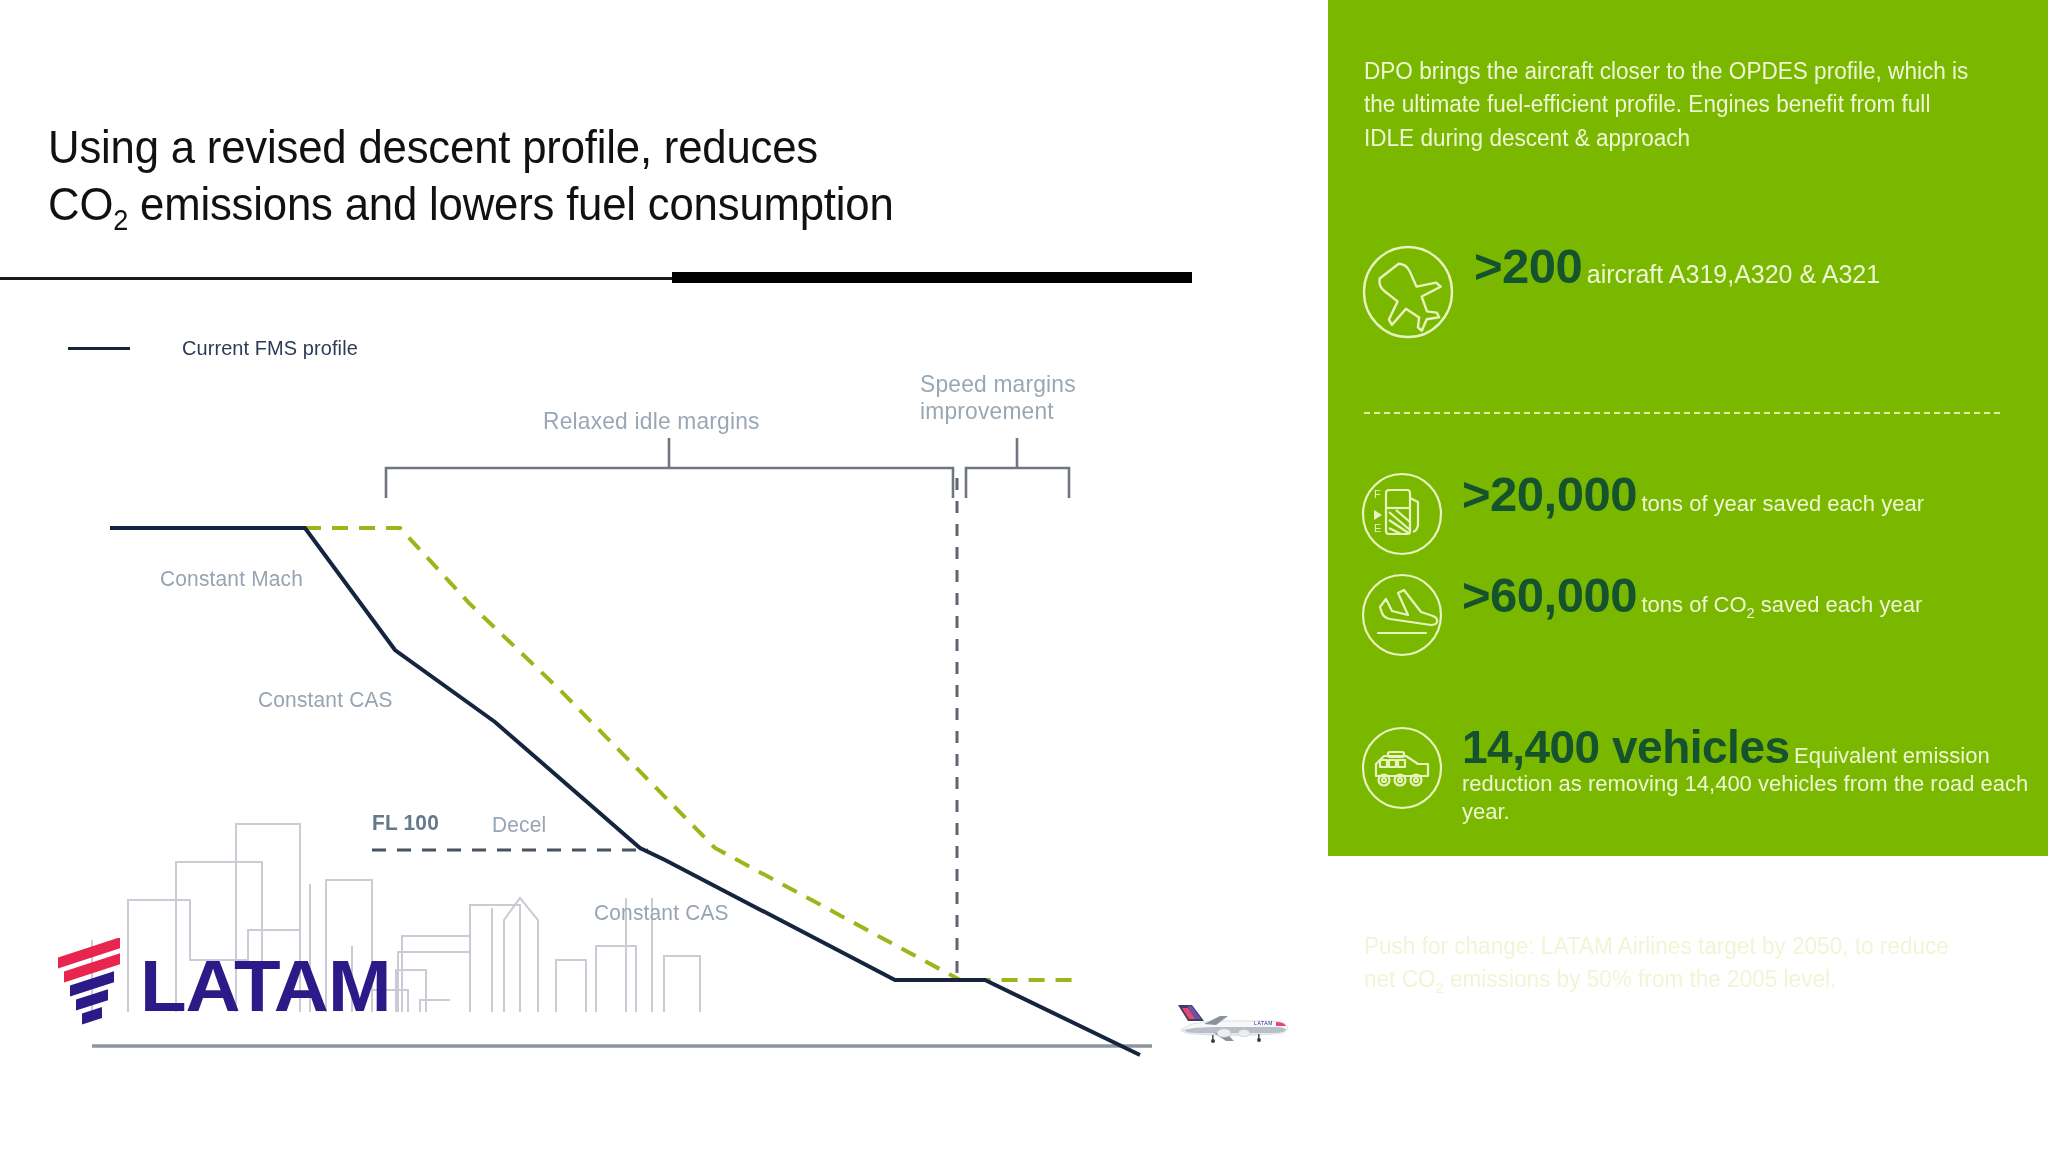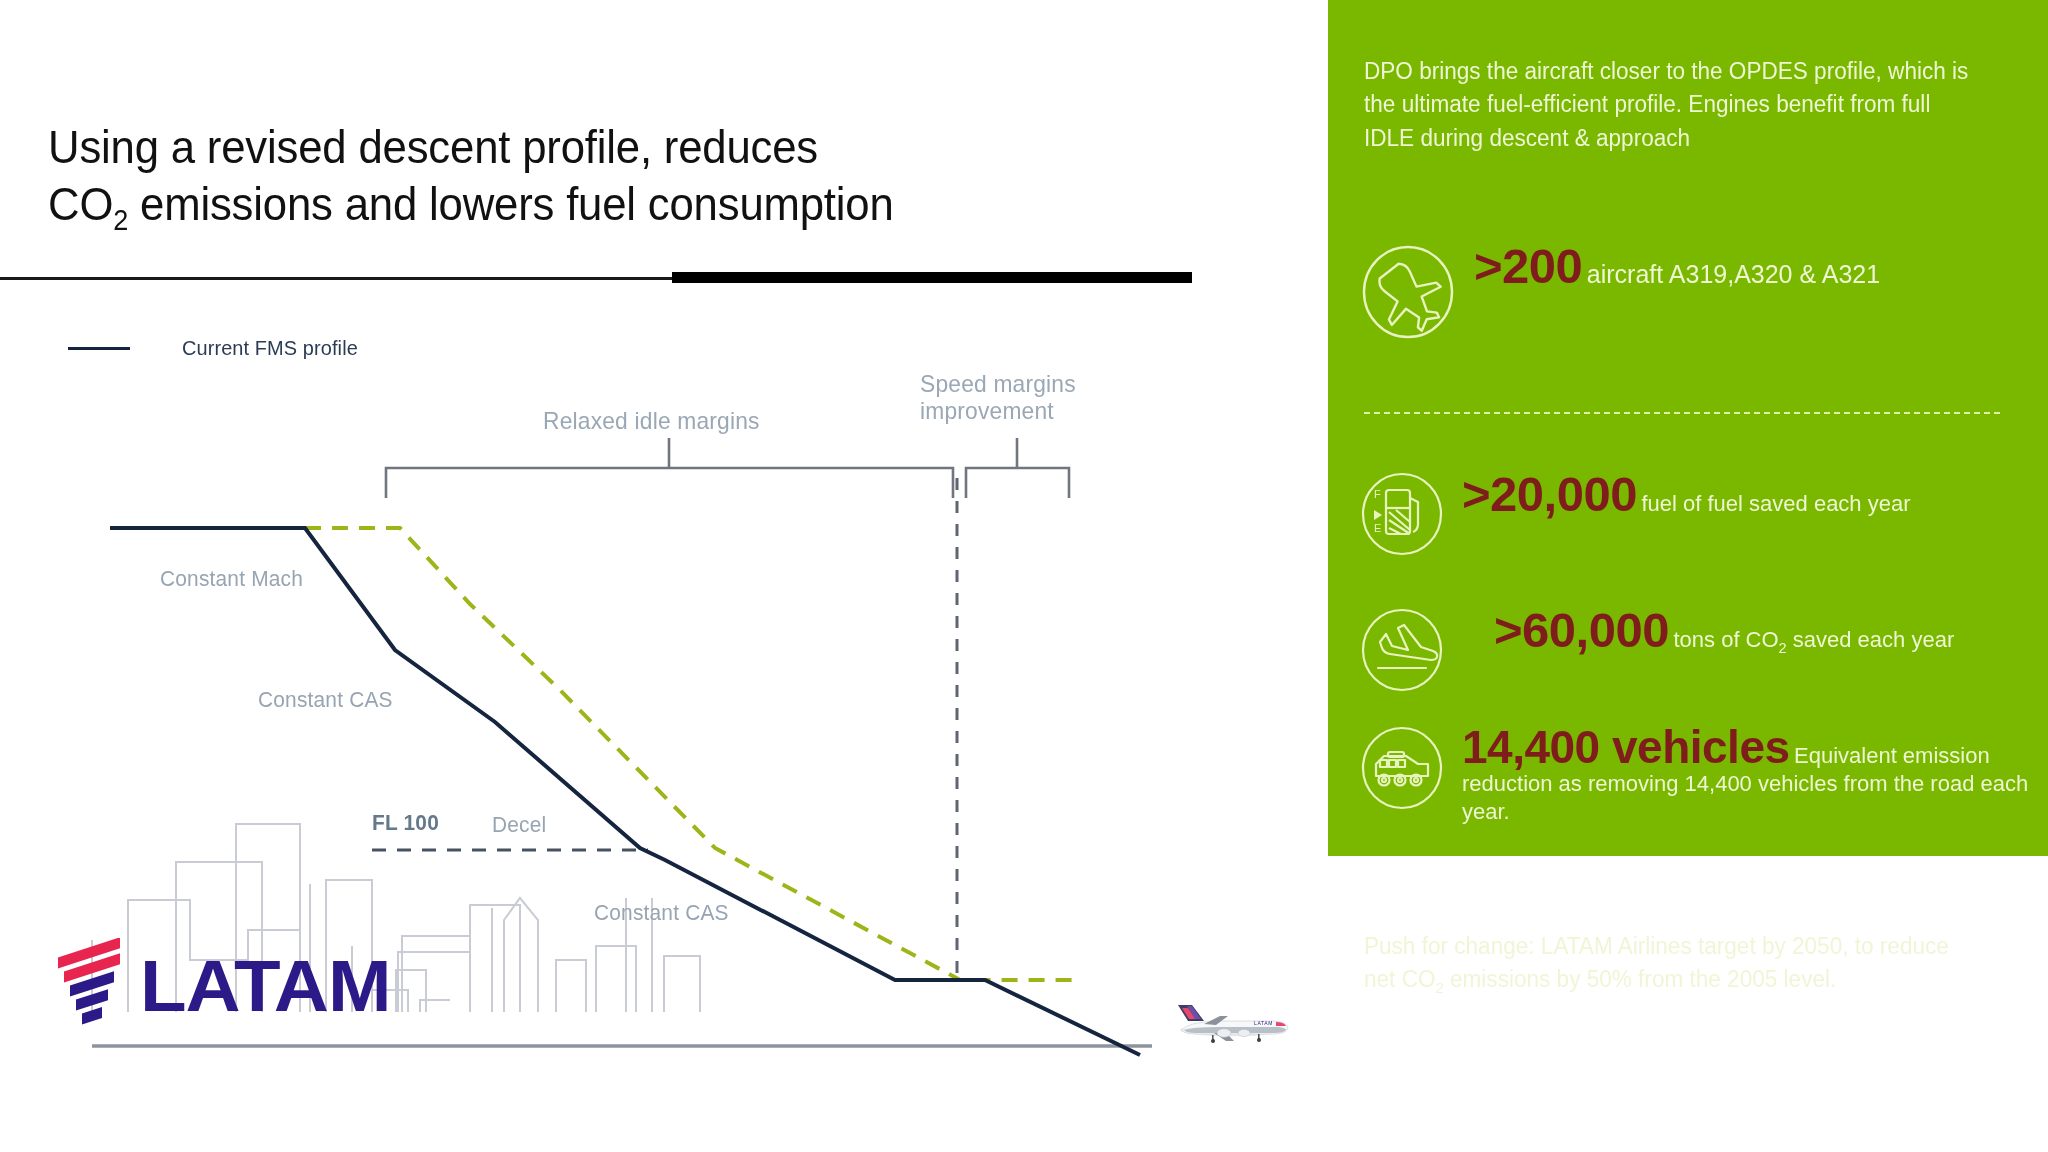--- a/index.html
+++ b/index.html
@@ -58,29 +58,29 @@
 
   .plane-photo{position:absolute;left:1158px;top:1000px;width:136px;height:46px;}
 
   
   .right{position:relative;width:720px;height:856px;flex:0 0 720px;background:#7ab800;color:#f2f7dc;}
   .intro{position:absolute;left:36px;top:55px;width:630px;font-size:23.5px;line-height:1.42;color:#eff6d6;transform:scaleX(.96);transform-origin:left top;}
 
   .stat{position:absolute;left:28px;display:flex;align-items:flex-start;}
   .stat .ic{flex:0 0 auto;margin-right:14px;}
   .stat .txt{padding-top:2px;}
-  .stat .big{font-size:49px;font-weight:bold;color:#7f1d1d;line-height:1.0;letter-spacing:-.5px;transform:scaleX(.97);transform-origin:left top;}
+  .stat .big{font-size:49px;font-weight:bold;color:#14532d;line-height:1.0;letter-spacing:-.5px;transform:scaleX(.97);transform-origin:left top;}
   .stat .big.sm{font-size:46px;}
   .stat .sub{font-size:25px;color:#eef6d3;line-height:1.28;transform:scaleX(.96);transform-origin:left top;}
   .stat .sub.small{font-size:22px;}
   .stat .sub sub{font-size:.66em;vertical-align:baseline;position:relative;top:6px;}
 
   .stat-aircraft{top:240px;}
   .stat-fuel{top:468px;}
-  .stat-co2{top:604px;gap:32px;}
+  .stat-co2{top:569px;}
   .stat-veh{top:722px;}
 
   .divider{position:absolute;left:36px;top:412px;width:636px;height:0;border-top:2px dashed #dff0a9;}
 
   .outro{position:absolute;left:36px;top:930px;width:630px;font-size:23.5px;line-height:1.42;color:#eff6d6;transform:scaleX(.96);transform-origin:left top;}
   .outro sub{font-size:.66em;vertical-align:baseline;position:relative;top:6px;}
 
   .airbus{position:absolute;right:36px;top:1032px;font-size:51px;font-weight:bold;color:#ffffff;letter-spacing:.5px;transform:scaleX(1.02);transform-origin:right top;}
 </style>
 </head>
@@ -237,21 +237,21 @@
             <path d="M33 44 l21 18 M33 52 l21 14 M33 60 l12 6 M40 42 l14 12"></path>
           </g>
           <text x="18" y="30" font-size="11" fill="#e8f3bf" font-family="'Liberation Sans',sans-serif">F</text>
           <text x="18" y="64" font-size="11" fill="#e8f3bf" font-family="'Liberation Sans',sans-serif">E</text>
           <path d="M18 42 l8 5 -8 5 z" fill="#e8f3bf"></path>
         </svg>
       </span>
       <span class="txt">
         <span class="big">&gt;20,000</span>
         <span class="sub small">
-          <span>fuel of fuel saved each year</span>
+          <span>tons of year saved each year</span>
         </span>
       </span>
     </div>
 
     <div class="stat stat-co2">
       <span class="ic">
         <svg width="92" height="92" viewBox="0 0 92 92">
           <ellipse cx="46" cy="46" rx="39" ry="40" fill="none" stroke="#e8f3bf" stroke-width="2.2"></ellipse>
           <g fill="none" stroke="#e8f3bf" stroke-width="2.2" stroke-linejoin="round" stroke-linecap="round">
             <path d="M24 38 l6 -8 6 12 16 4 -10 -22 6 -3 17 22 12 4 q5 2 4 6 -1 3 -6 3 l-41 -6 q-6 -1 -8 -6 z"></path>

